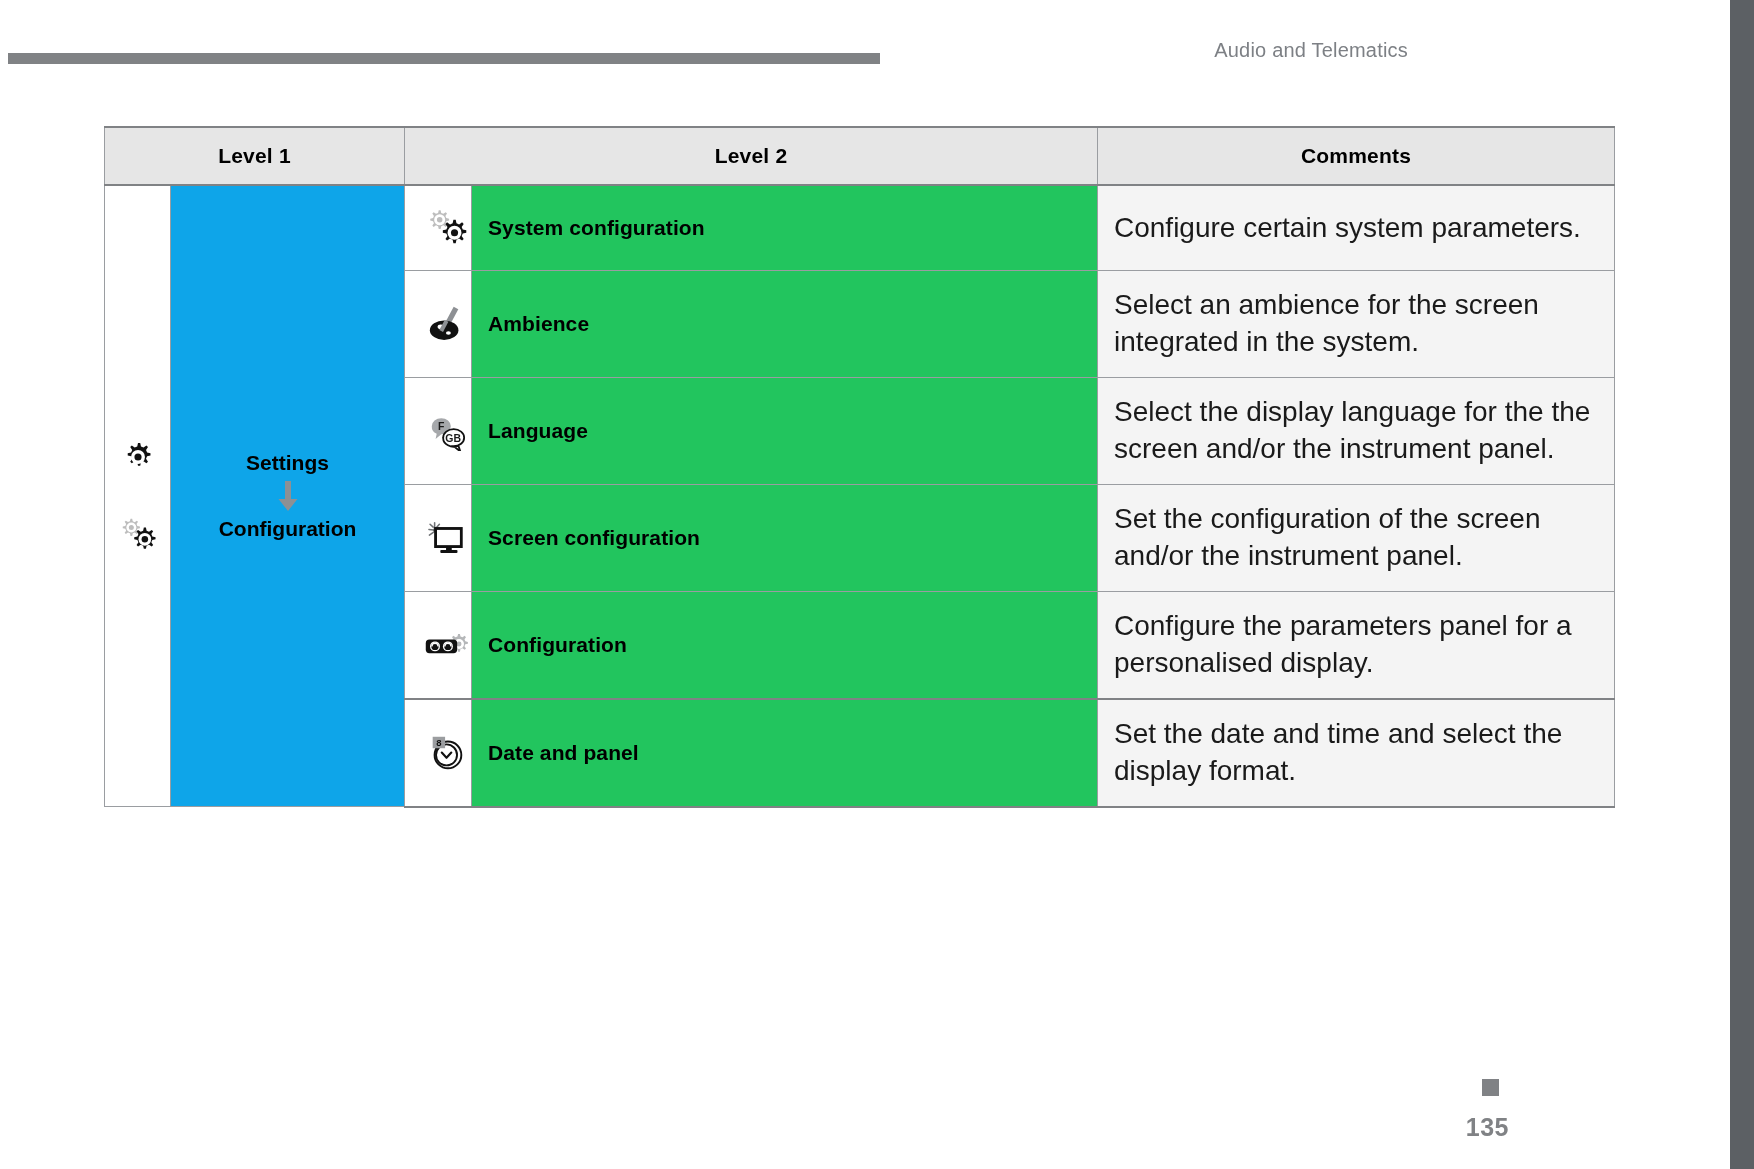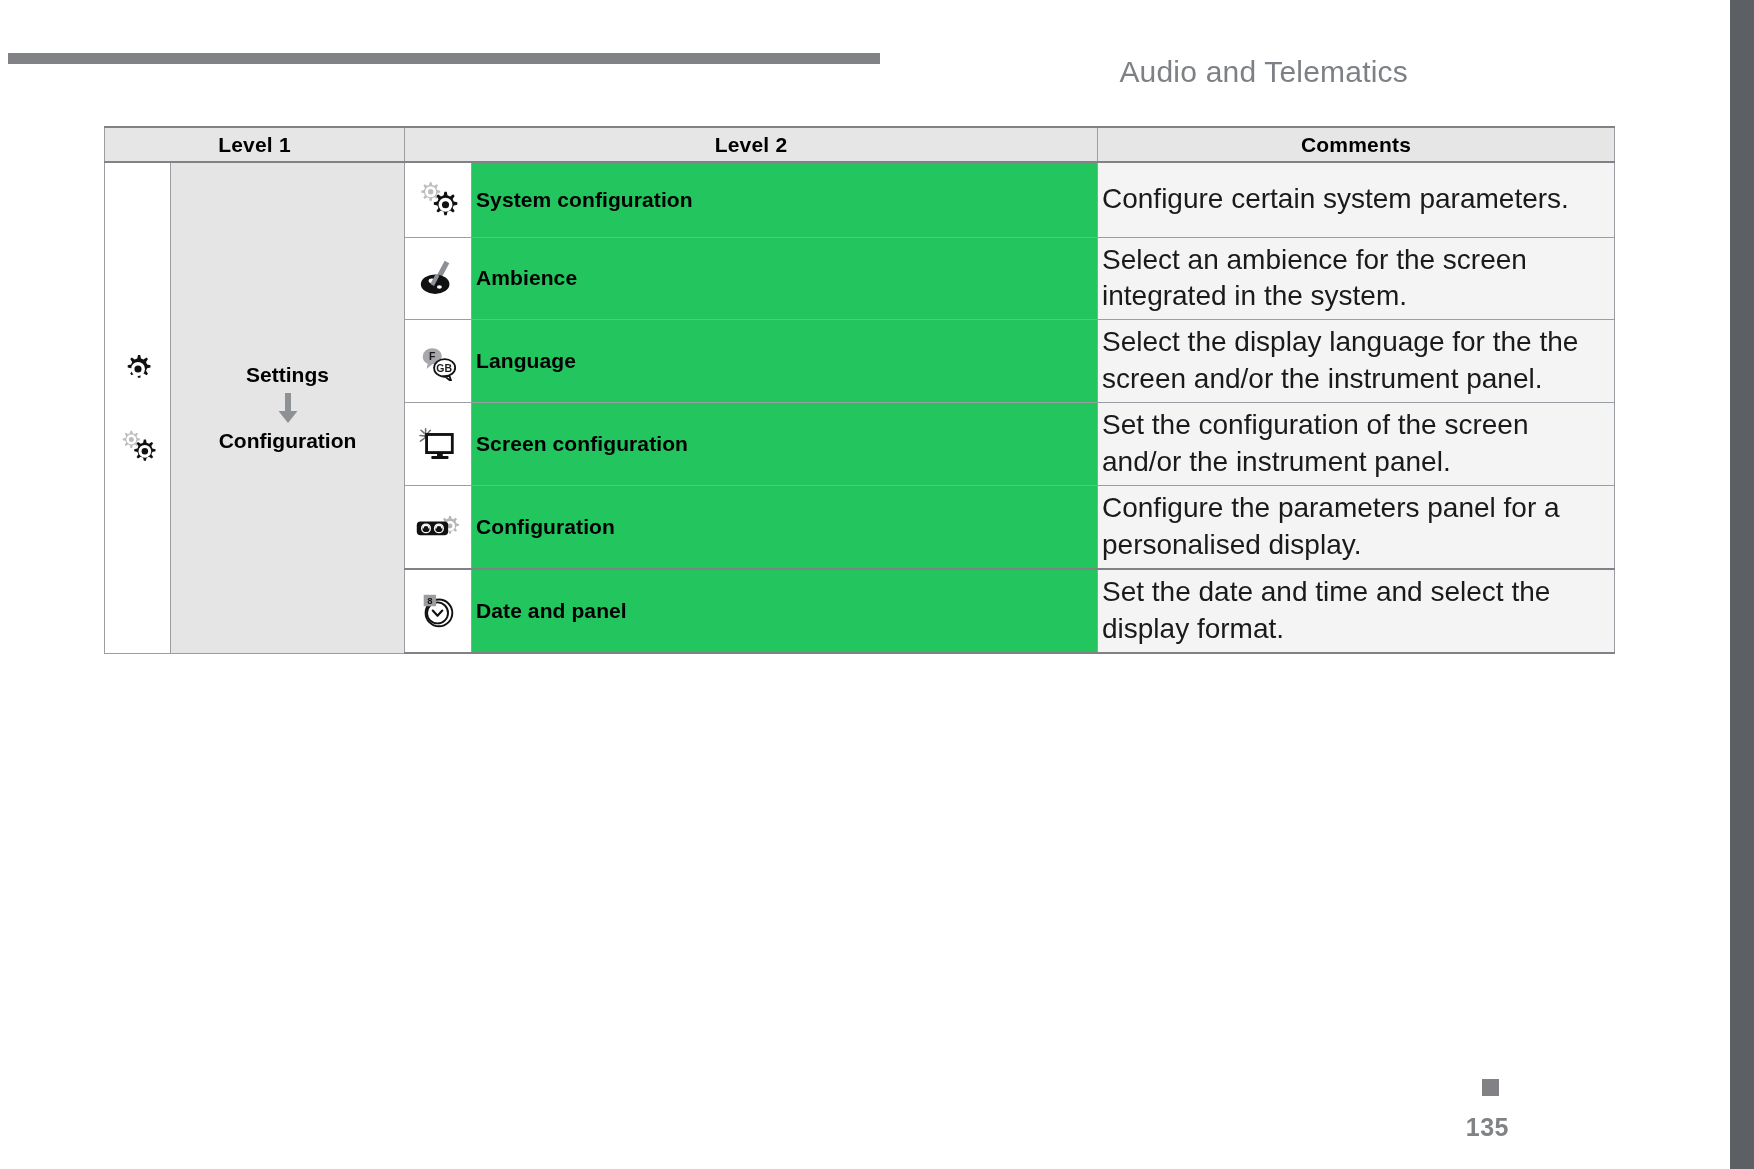--- a/index.html
+++ b/index.html
@@ -30,22 +30,22 @@
     position: absolute;
     left: 8px;
     top: 53px;
     width: 872px;
     height: 11px;
     background: #808285;
   }
   .header-title {
     position: absolute;
     right: 346px;
-    top: 55px;
-    font-size: 30px;
+    top: 39px;
+    font-size: 20px;
     color: #7d8085;
     font-family: "Liberation Sans", sans-serif;
     letter-spacing: 0.2px;
     white-space: nowrap;
   }
 
   .footer-square {
     position: absolute;
     right: 255px;
     top: 1079px;
@@ -67,21 +67,21 @@
   .menu-table {
     position: absolute;
     left: 104px;
     top: 126px;
     width: 1510px;
     border-collapse: collapse;
     table-layout: fixed;
   }
   .menu-table td, .menu-table th {
     border: 1px solid #9a9da1;
-    padding: 4px;
+    padding: 16px;
     vertical-align: middle;
   }
   .menu-table thead th {
     background: #e6e6e6;
     border-top: 2px solid #808285;
     border-bottom: 2px solid #808285;
     font-size: 21px;
     font-weight: bold;
     color: #000000;
     text-align: center;
@@ -99,21 +99,21 @@
   
   .l1-iconcell {
     text-align: center;
     vertical-align: middle;
     background: #ffffff;
     border-right: 1px solid #9a9da1;
   }
   .l1-textcell {
     text-align: center;
     vertical-align: middle;
-    background: #e5e5e5;
+    background: #0ea5e9;
     border-right: 2px solid #808285;
   }
   .l1-label {
     font-size: 21px;
     font-weight: bold;
     color: #000000;
     line-height: 1.15;
   }
   .arrow-down {
     display: block;

